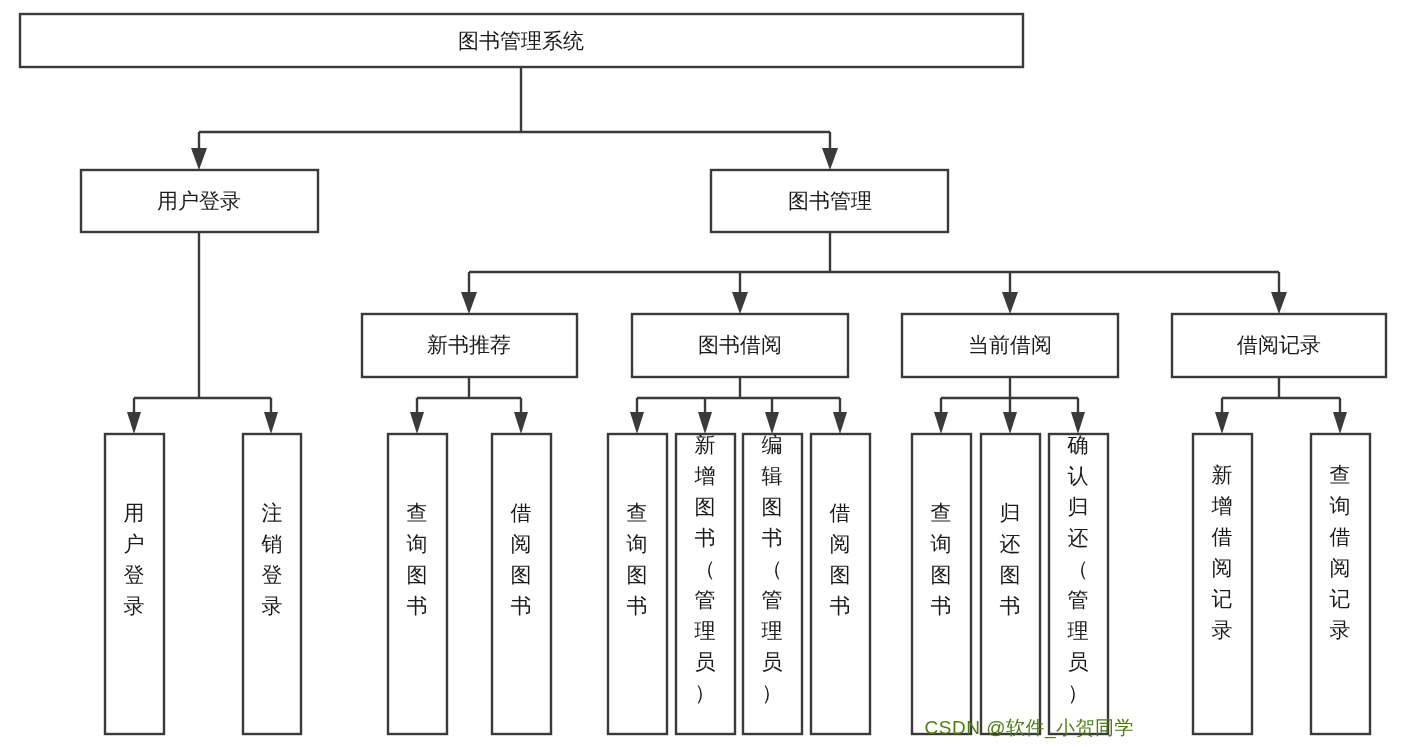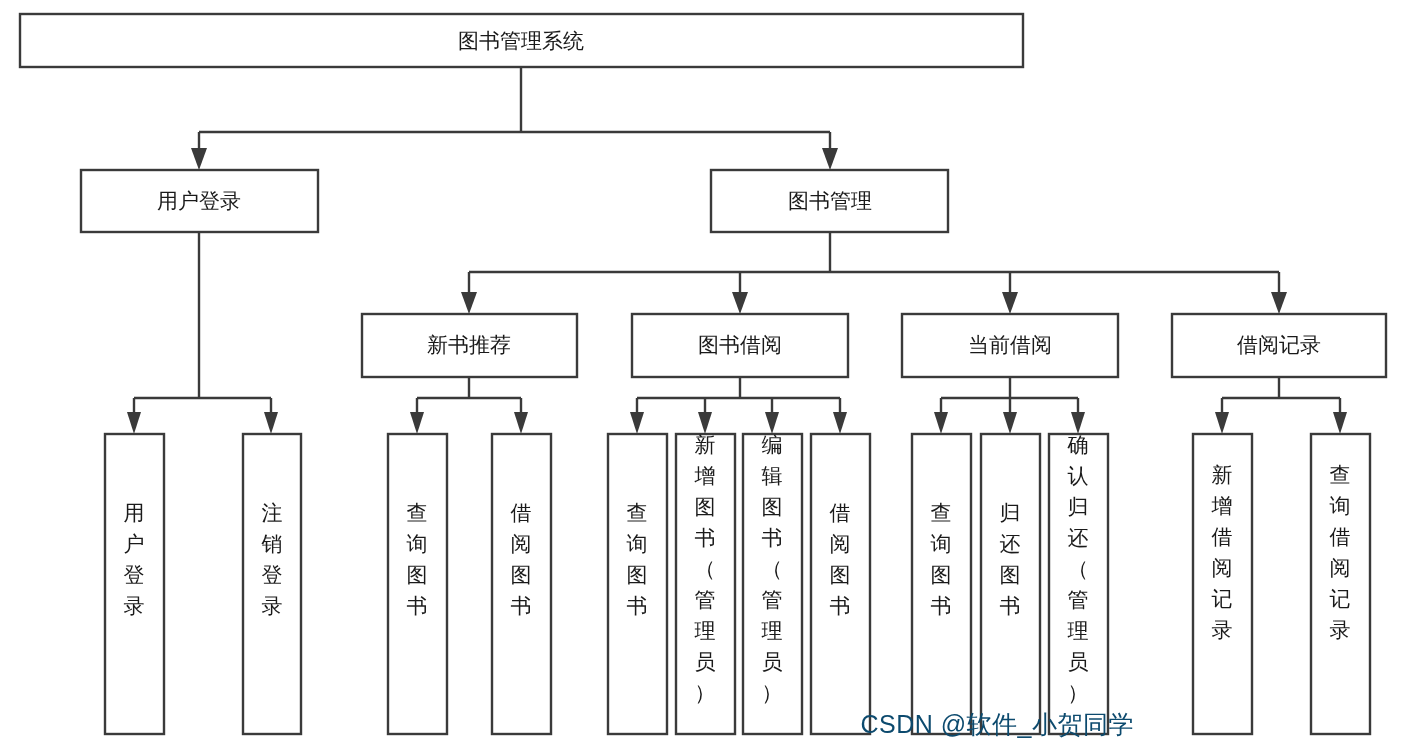--- a/index.html
+++ b/index.html
@@ -52,22 +52,22 @@
     font-family: "Liberation Sans", "DejaVu Sans", sans-serif;
     font-size: 21px;
     fill: #1a1a1a;
     text-anchor: middle;
   }
   .watermark-text {
     position: absolute;
     right: 12px;
     bottom: 6px;
     font-family: "Liberation Sans", "DejaVu Sans", sans-serif;
-    font-size: 25px;
-    color: #0c4a6e;
+    font-size: 19px;
+    color: #4d7c0f;
     white-space: nowrap;
     letter-spacing: 0.5px;
     user-select: none;
   }
 </style>
 </head>
 <body>
 
 <div id="diagram-root">
 

